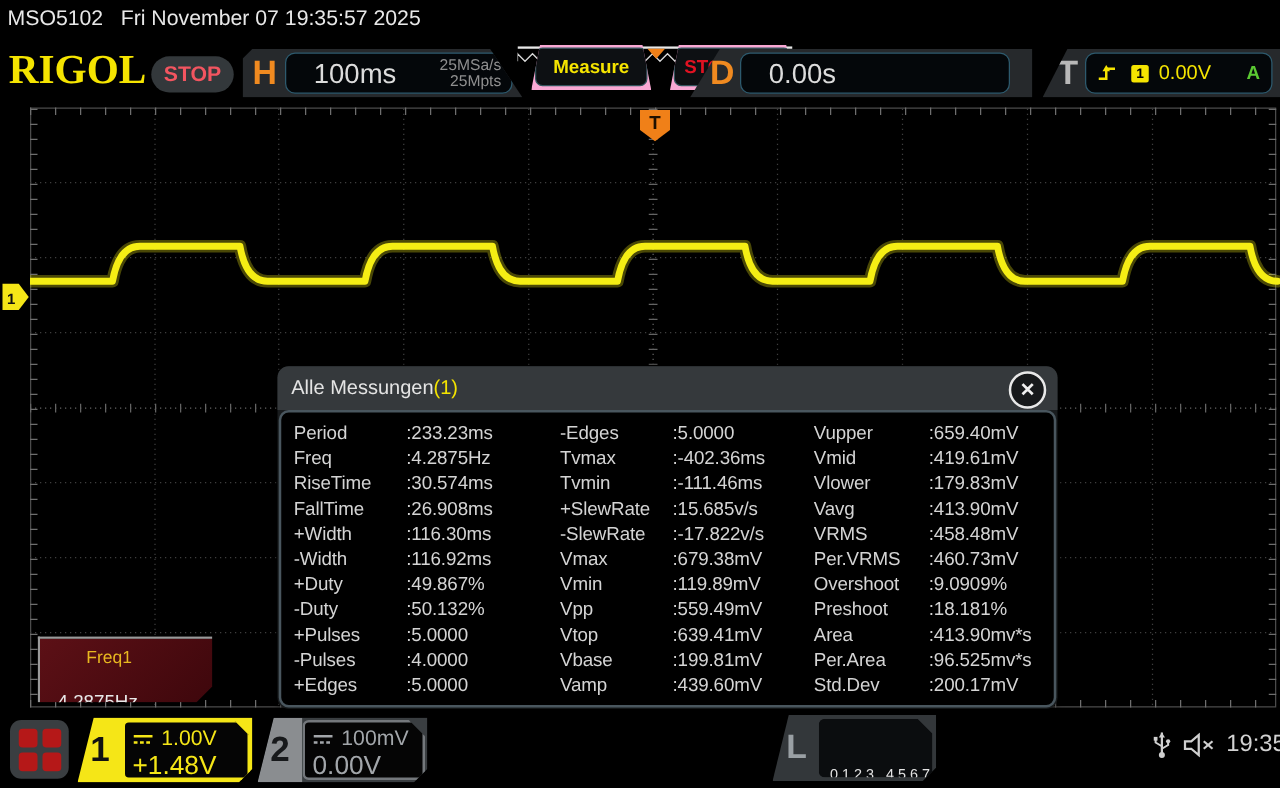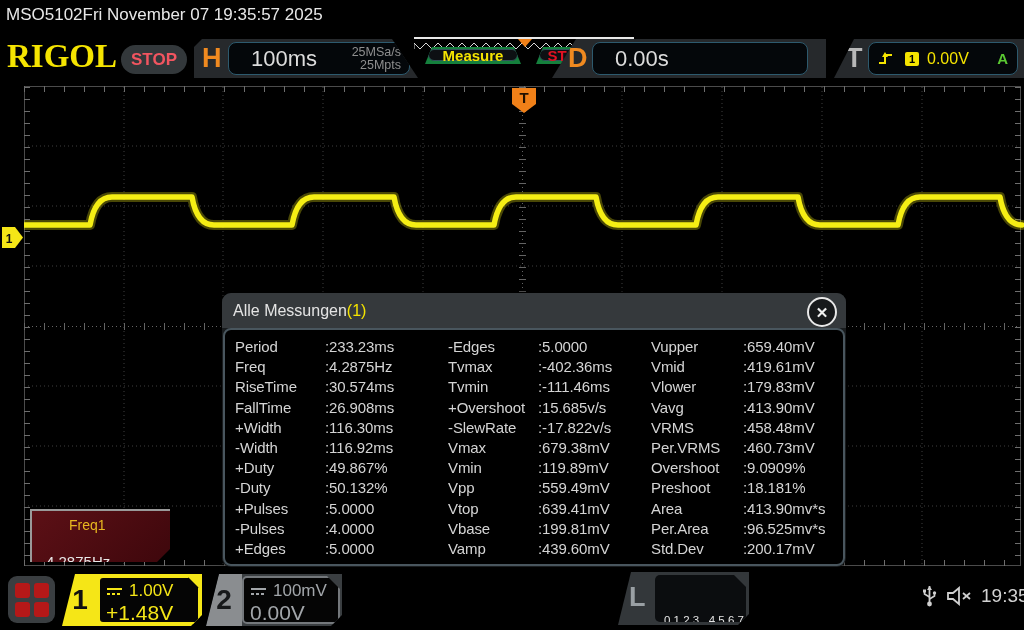--- a/index.html
+++ b/index.html
@@ -1,21 +1,21 @@
 <!DOCTYPE html>
 <html><head>
 <meta charset="utf-8">
 <style>
   html,body{margin:0;padding:0;background:#000;}
   #screen{position:relative;width:1024px;height:630px;background:#000;overflow:hidden;
           font-family:"Liberation Sans",sans-serif;-webkit-font-smoothing:antialiased;}
 
   
   .statusbar{position:absolute;left:6px;top:5px;color:#e8e8e8;font-size:17px;white-space:pre;}
-  .statusbar .model{}
+  .statusbar .model{margin-right:14px;}
 
   
   .brand{position:absolute;left:7px;top:40px;color:#f5e400;font-family:"Liberation Serif",serif;
          font-weight:bold;font-size:33px;letter-spacing:0px;line-height:33px;}
   .stop-pill{position:absolute;left:121px;top:45px;width:66px;height:29px;background:#33383b;
              border-radius:15px;color:#f25560;font-weight:bold;font-size:17px;
              display:flex;align-items:center;justify-content:center;}
   .group{position:absolute;top:39px;height:39px;background:#26292c;}
   .h-group{left:194px;width:224px;clip-path:polygon(8px 0,calc(100% - 26px) 0,100% 100%,0 100%,0 8px);}
   .d-group{left:552px;width:274px;clip-path:polygon(24px 0,100% 0,100% 100%,0 100%);}
@@ -28,21 +28,21 @@
   .tb-rates{color:#8f8f8f;font-size:12.5px;line-height:13px;text-align:right;margin-right:8px;}
   .d-inner{left:40px;width:214px;}
   .t-inner{left:34px;width:148px;}
   .t-letter{color:#b8b8b8;}
   .src-square{width:14px;height:14px;background:#f5e400;border-radius:2px;color:#000;
               font-size:11px;font-weight:bold;display:flex;align-items:center;justify-content:center;margin:0 8px 0 10px;}
   .trig-level{color:#f5e400;font-size:16px;flex:1;}
   .trig-mode{color:#5ac832;font-size:15px;font-weight:bold;margin-right:9px;}
 
   .preview-bar{position:absolute;left:414px;top:37px;width:220px;height:16px;}
-  .btn-shell{position:absolute;top:47px;height:17px;background:#15803d;
+  .btn-shell{position:absolute;top:36px;height:36px;background:#f9a8d4;
              clip-path:polygon(7px 0,calc(100% - 7px) 0,100% 100%,0 100%);}
   .btn{position:absolute;left:3px;top:2px;right:3px;bottom:3px;background:#0d1013;border:1px solid #32545c;
        border-radius:6px;display:flex;align-items:center;justify-content:center;font-weight:bold;font-size:15px;}
   .measure-shell{left:425px;width:96px;}
   .stoprun-shell{left:536px;width:100px;}
   .measure-btn{color:#f5e400;}
   .stoprun-btn{color:#e01222;}
 
   
   .scope{position:absolute;left:0;top:0;}
@@ -220,21 +220,21 @@
           <span>Vmid</span>
           <span>:419.61mV</span>
           <span>RiseTime</span>
           <span>:30.574ms</span>
           <span>Tvmin</span>
           <span>:-111.46ms</span>
           <span>Vlower</span>
           <span>:179.83mV</span>
           <span>FallTime</span>
           <span>:26.908ms</span>
-          <span>+Overshoot</span>
+          <span>+SlewRate</span>
           <span>:15.685v/s</span>
           <span>Vavg</span>
           <span>:413.90mV</span>
           <span>+Width</span>
           <span>:116.30ms</span>
           <span>-SlewRate</span>
           <span>:-17.822v/s</span>
           <span>VRMS</span>
           <span>:458.48mV</span>
           <span>-Width</span>

